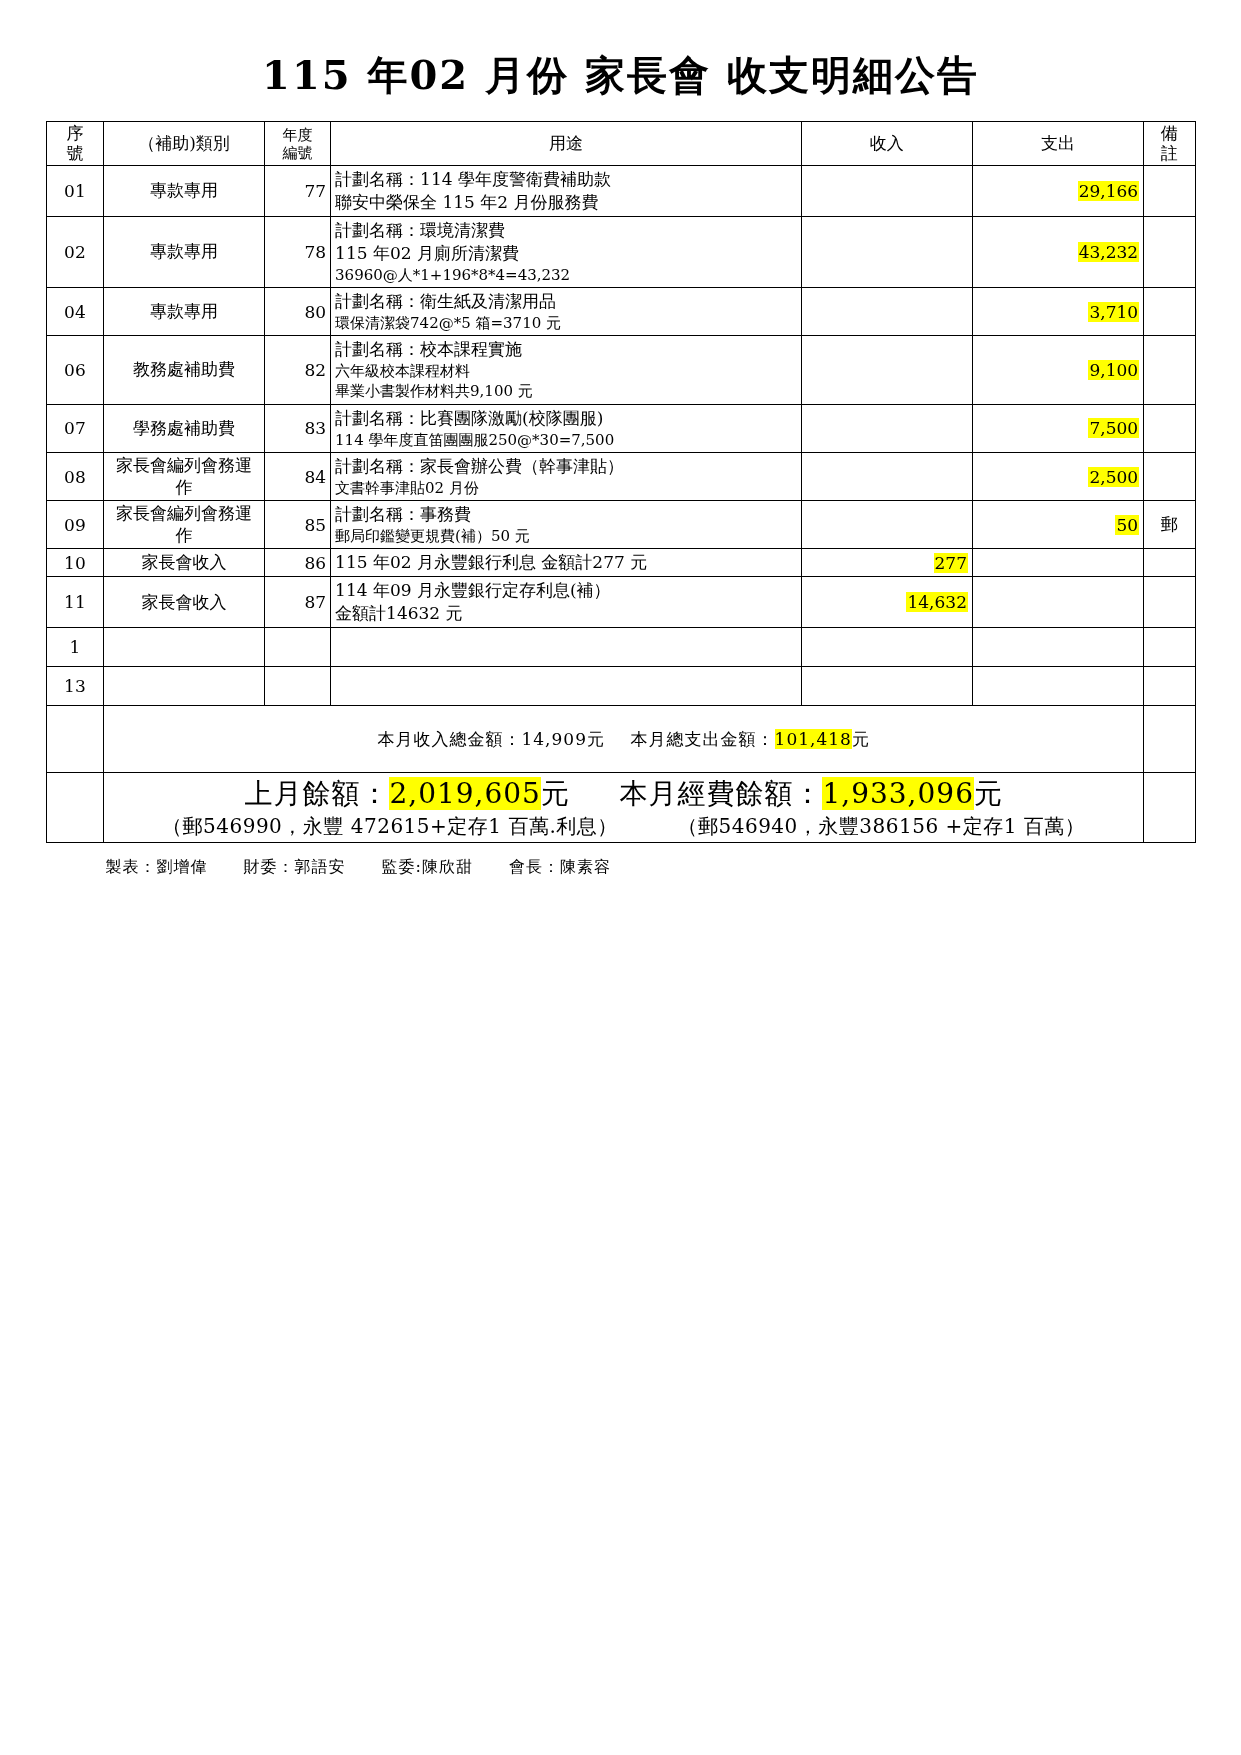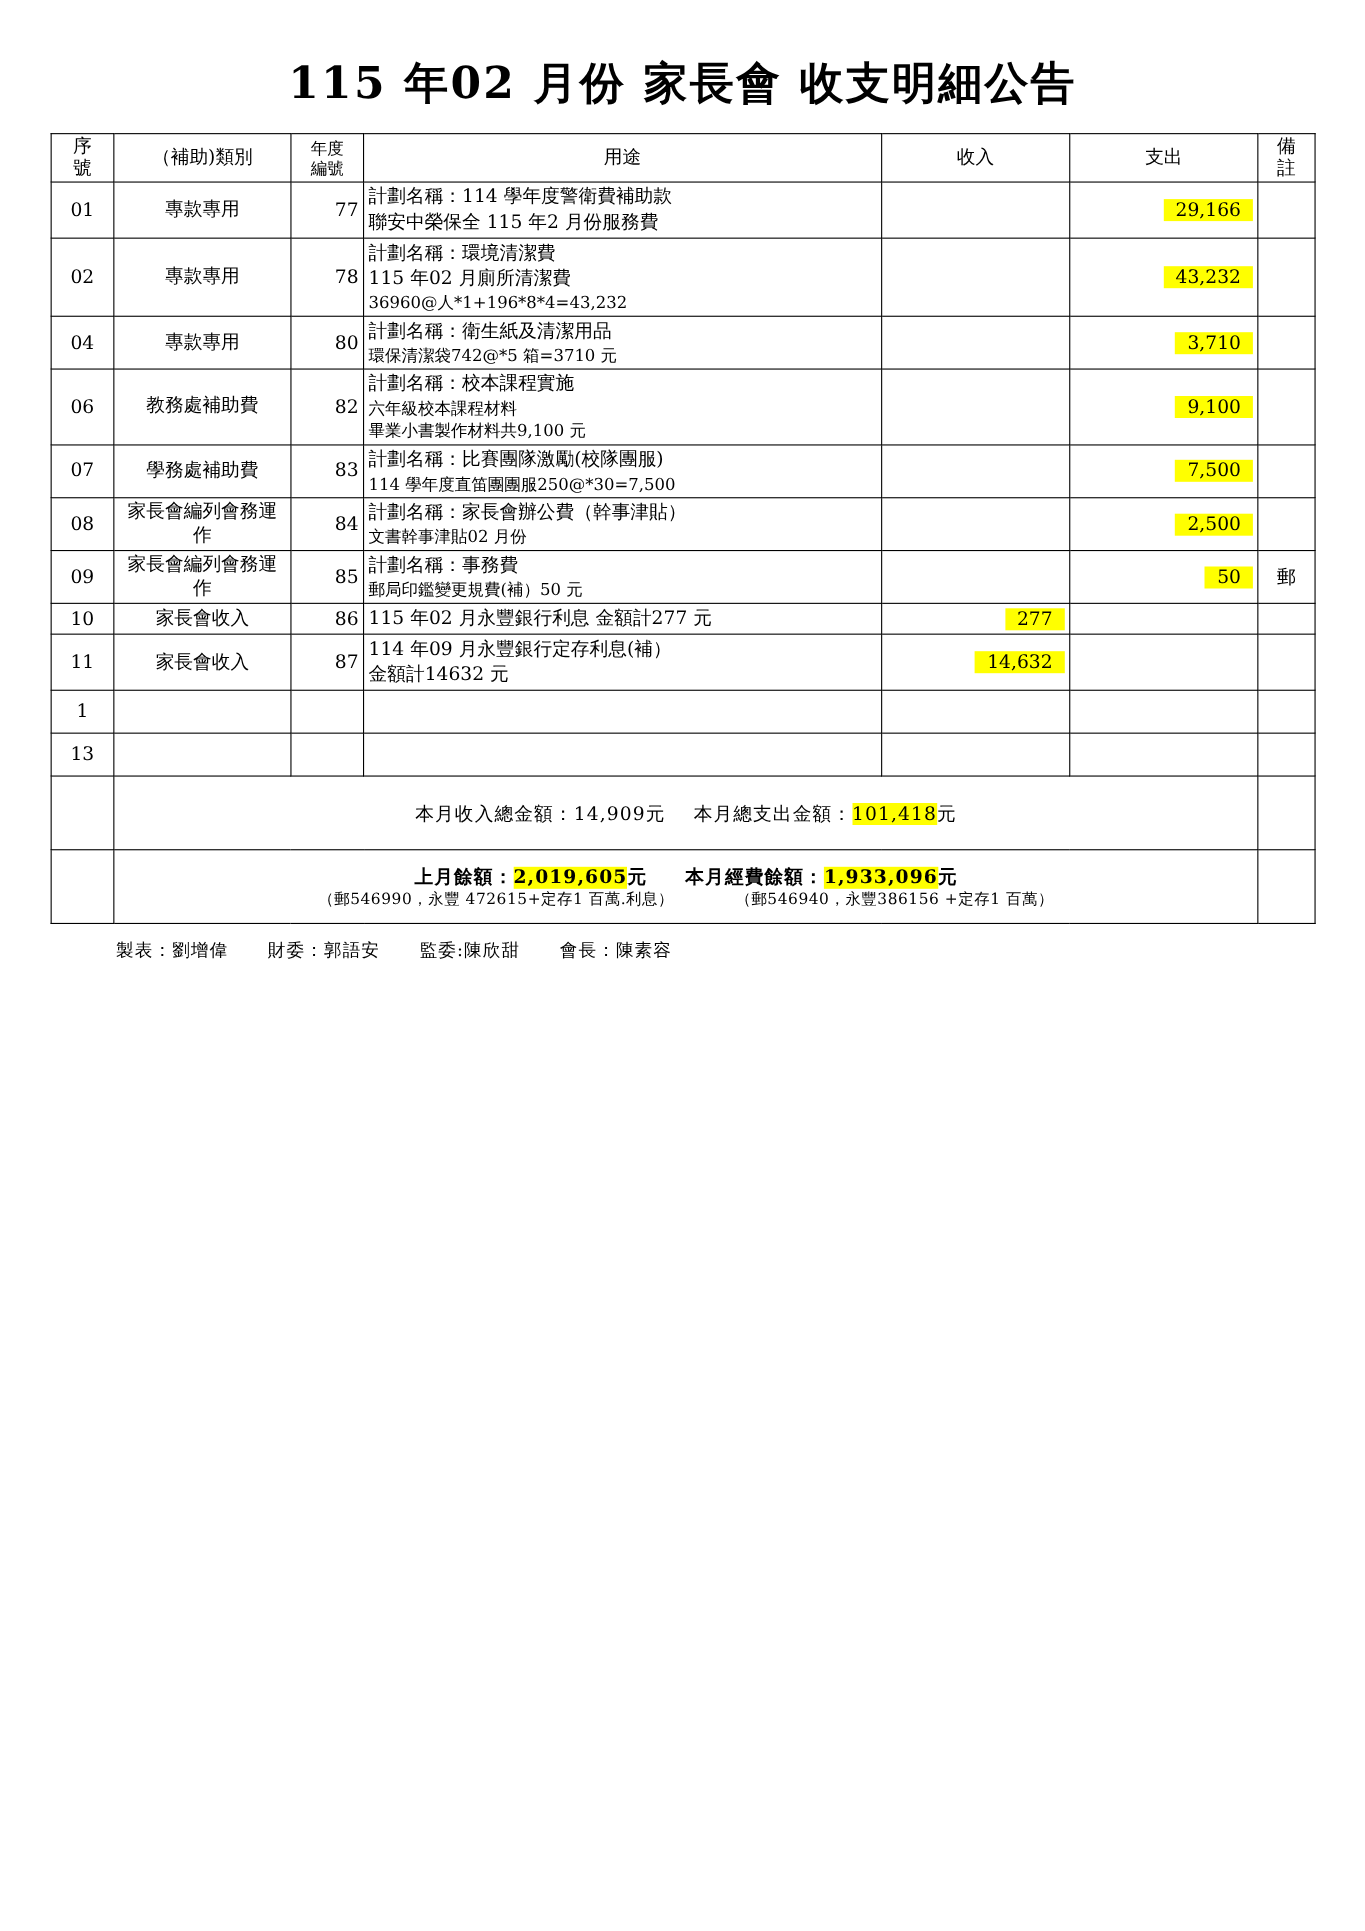--- a/index.html
+++ b/index.html
@@ -62,39 +62,38 @@
   .cell-seq { text-align: center; font-size: 17px; }
   .cell-cat { text-align: center; font-size: 17px; line-height: 1.25; }
   .cell-num { text-align: right; font-size: 17px; }
   .cell-use { text-align: left; padding-left: 8px; }
   .use-main { font-size: 17px; line-height: 1.35; }
   .use-sub  { font-size: 15px; line-height: 1.35; }
   .cell-amt { text-align: right; padding-right: 10px; white-space: nowrap; }
   .cell-note { text-align: center; font-size: 15px; }
   .hl {
     background: #ffff00;
-    padding: 0 11px;
+    padding: 0 1px;
   }
   tr.empty-row td { height: 34px; }
 
   .sum-row td {
     height: 62px;
   }
   .sum-text {
     text-align: center;
-    font-size: 17px;
+    font-size: 28px;
     letter-spacing: 1px;
-    font-weight: bold;
   }
   .sum-text .big-hl {
     background: #ffff00;
   }
   .note-line {
     text-align: center;
-    font-size: 14px;
+    font-size: 20px;
     letter-spacing: 0.5px;
   }
   .note-line span.gap { display: inline-block; width: 46px; }
   .signatures {
     width: 1150px;
     margin: 14px auto 0 auto;
     display: flex;
     justify-content: flex-start;
     gap: 36px;
     font-size: 16px;

